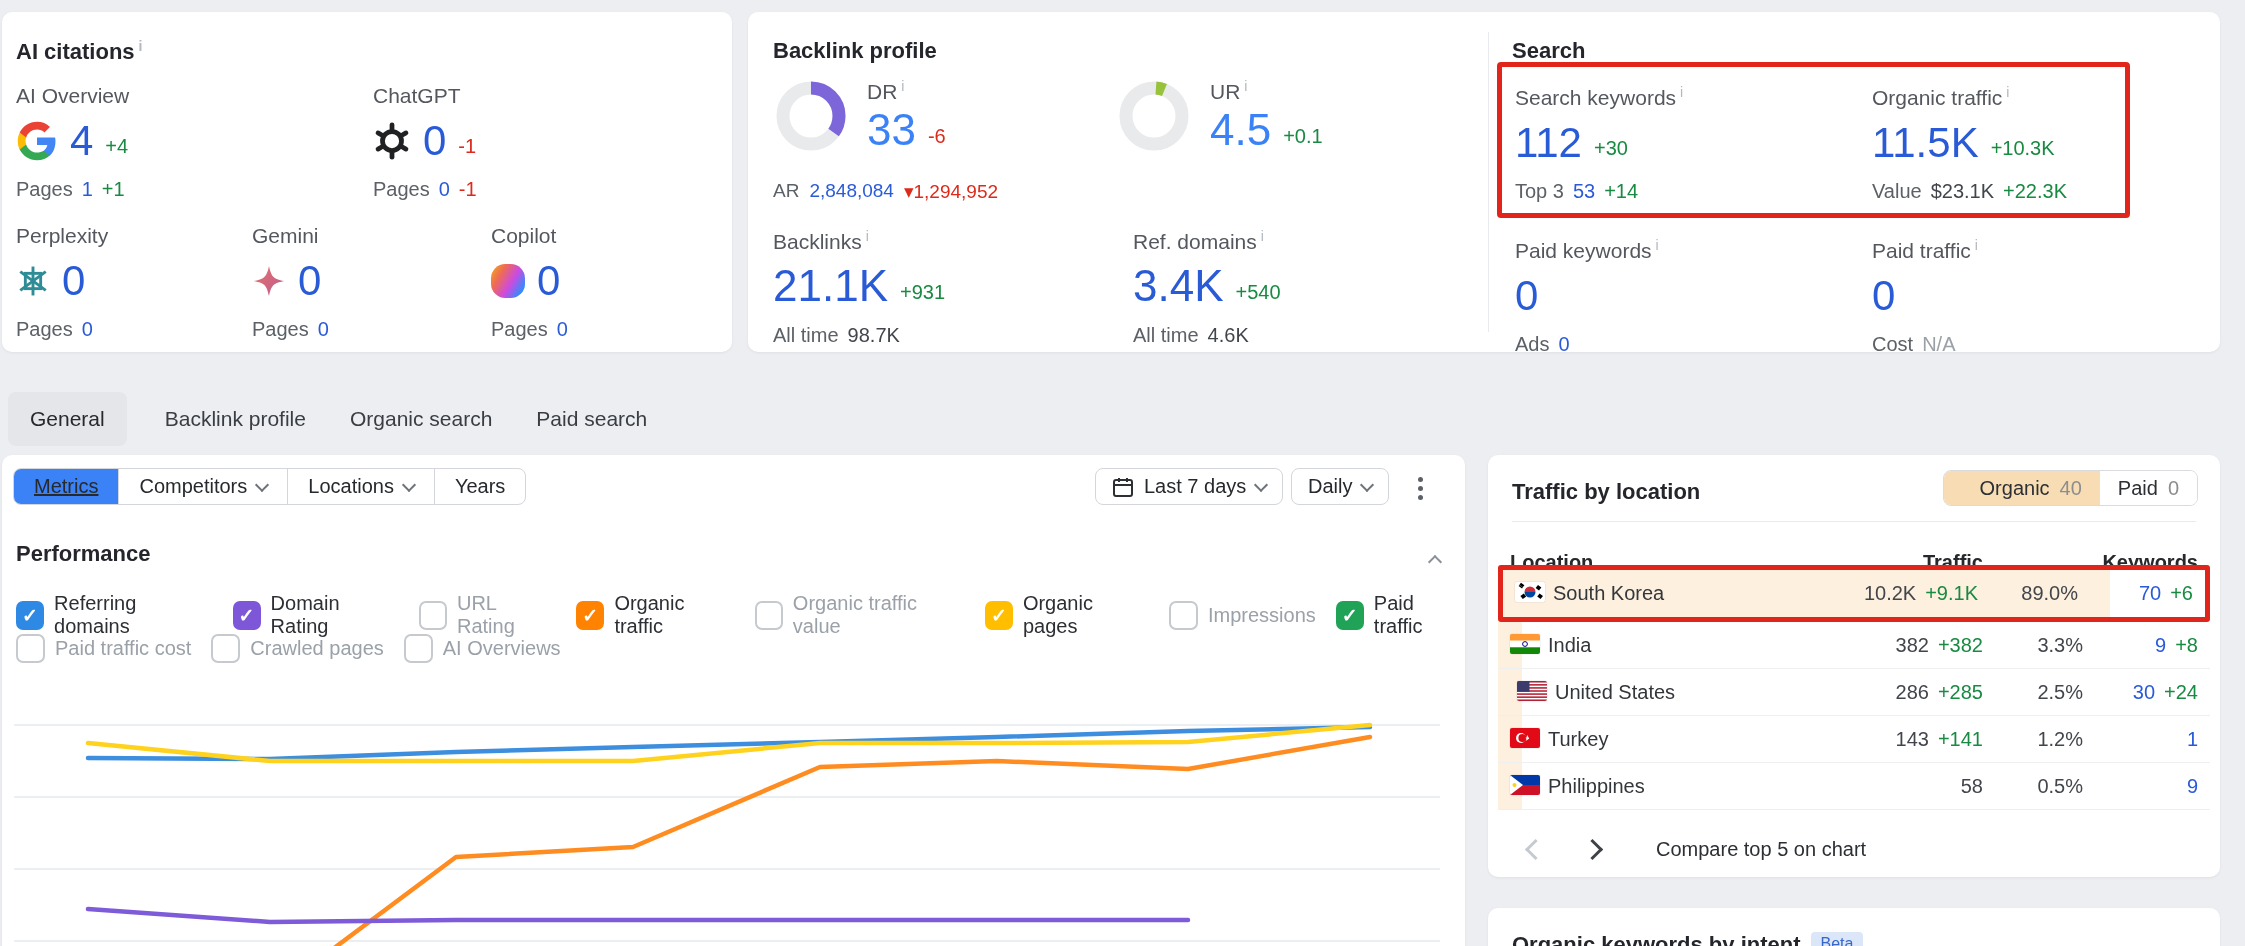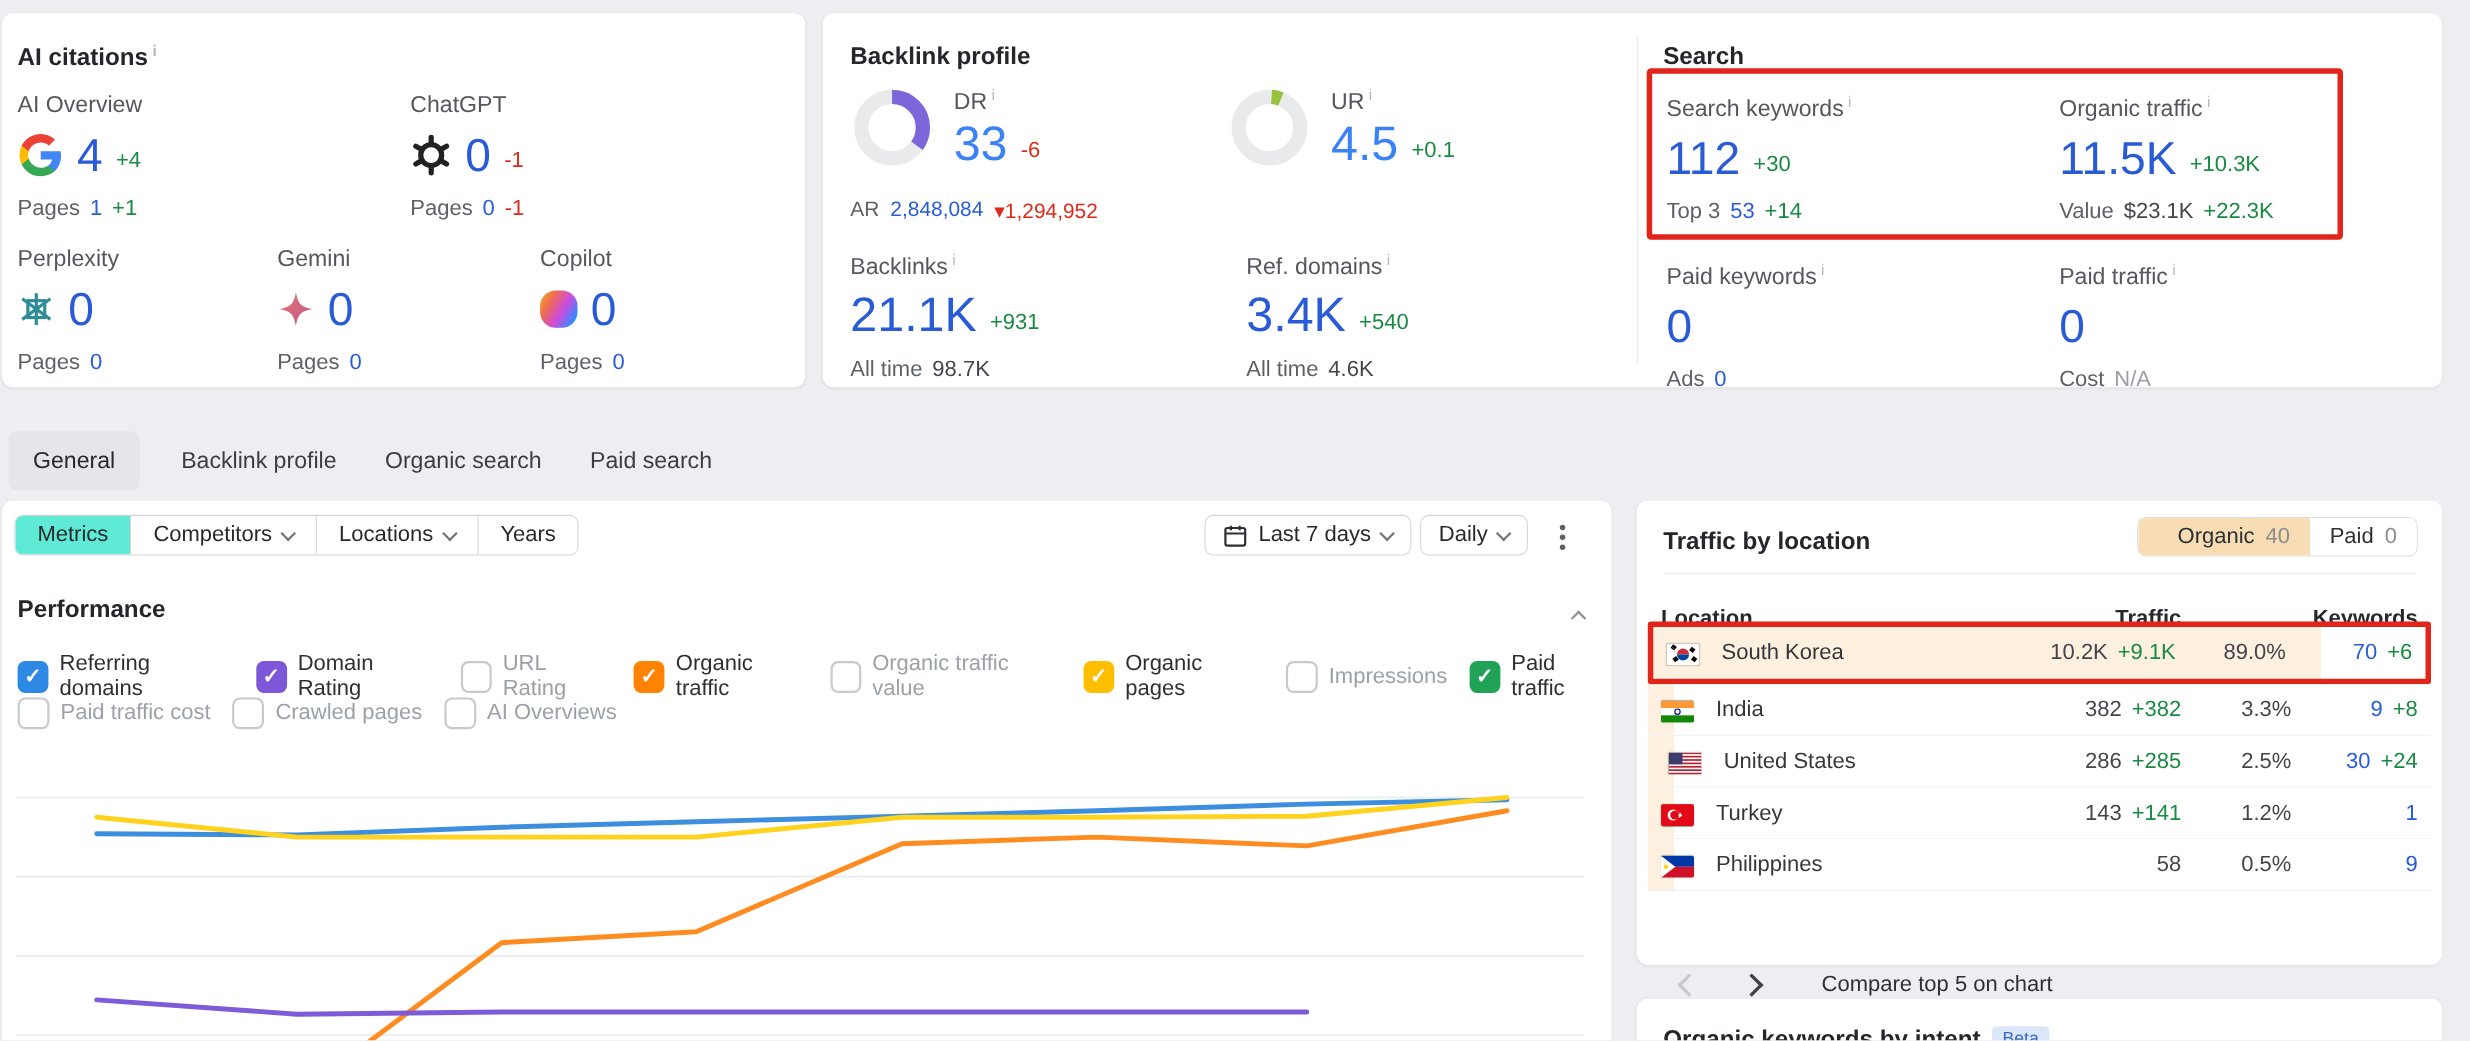--- a/index.html
+++ b/index.html
@@ -37,21 +37,21 @@
 
   
   #tabbar{position:absolute;left:8px;top:392px;display:flex;align-items:center;gap:32px;font-size:21px;color:#3a3e44;}
   #tabbar .tab{padding:15px 6px;cursor:pointer;}
   #tabbar .tab.active{background:#e4e6e9;border-radius:8px;padding:15px 22px;color:#26292d;}
 
   
   .seg{display:flex;height:37px;border:1px solid #d3d6da;border-radius:8px;overflow:hidden;background:#fff;font-size:20px;color:#26292d;}
   .seg > div{display:flex;align-items:center;gap:10px;padding:0 20px;border-right:1px solid #d3d6da;cursor:pointer;}
   .seg > div:last-child{border-right:none;}
-  .seg .hl{background:#5eead4;}
+  .seg .hl{background:#3b82f6;text-decoration:underline;}
   .btn{display:inline-flex;align-items:center;gap:10px;height:37px;border:1px solid #d3d6da;border-radius:8px;background:#fff;padding:0 16px;font-size:20px;color:#26292d;cursor:pointer;}
   .chev{width:10px;height:10px;border-right:2px solid #6e7379;border-bottom:2px solid #6e7379;transform:rotate(45deg);margin-top:-4px;}
   .chev.upc{transform:rotate(-135deg);margin-top:6px;}
   .dots{display:flex;flex-direction:column;gap:4px;padding:6px;cursor:pointer;}
   .dots span{width:5px;height:5px;border-radius:50%;background:#5d6167;}
 
   
   .cbrow{position:absolute;display:flex;gap:20px;align-items:center;}
   .cbi{display:flex;align-items:center;gap:10px;cursor:pointer;}
   .cb{width:29px;height:29px;border-radius:7px;display:flex;align-items:center;justify-content:center;
@@ -60,21 +60,21 @@
   .cbl{font-size:20px;color:#2c2f33;}
   .cbl.off{color:#9ba1a8;}
 
   
   .loc-head{display:grid;grid-template-columns:1fr 185px 100px 115px;font-size:20px;font-weight:700;color:#26282c;padding:0 12px;align-items:center;}
   .loc-row{display:grid;grid-template-columns:1fr 185px 100px 115px;align-items:center;font-size:20px;padding:0 12px;cursor:pointer;
            background:linear-gradient(to right,#fdf0df 0 24px,#fff 24px);border-bottom:1px solid #edeff1;}
   .loc-row.selected{border:5px solid #e1251b;border-radius:3px;
            background:linear-gradient(to right,#fdf0df 0 calc(100% - 95px),#fff calc(100% - 95px));}
   .cell-r{display:flex;justify-content:flex-end;gap:9px;align-items:baseline;}
-  .loc-name{display:flex;align-items:flex-end;gap:20px;color:#33363a;}
+  .loc-name{display:flex;align-items:flex-start;gap:8px;color:#33363a;}
   .flag{display:inline-flex;border-radius:2px;overflow:hidden;box-shadow:0 0 1px rgba(0,0,0,.4);}
 
   .toggle{position:absolute;display:flex;height:36px;border:1px solid #d9dbde;border-radius:8px;overflow:hidden;font-size:20px;}
   .toggle > div{display:flex;align-items:center;gap:10px;padding:0 18px;cursor:pointer;background:#fff;}
   .toggle .on{background:#f8ddb4;padding-left:36px;}
   .toggle .cnt{color:#8d8d8d;}
 
   .badge{background:#dbe6f9;color:#3668c9;font-size:16px;border-radius:4px;padding:3px 10px;margin-left:10px;vertical-align:3px;}
 
   .pag-chev{width:15px;height:15px;border-left:3px solid #3e4247;border-bottom:3px solid #3e4247;display:inline-block;cursor:pointer;}
@@ -551,21 +551,21 @@
         <span class="cell-r">
             <span class="dv">58</span>
           </span>
         <span class="cell-r dv">0.5%</span>
         <span class="cell-r">
             <span class="bv">9</span>
           </span>
       </div>
     </div>
 
-    <div style="position:absolute;left:40px;top:383px;display:flex;align-items:center;gap:42px;margin-top:46px;">
+    <div style="position:absolute;left:40px;top:383px;display:flex;align-items:center;gap:42px;">
       <span class="pag-chev prev"></span>
       <span class="pag-chev next"></span>
       <span style="font-size:20px;color:#2c2f33;margin-left:14px;">Compare top 5 on chart</span>
     </div>
   </section>
 
   <section class="card" id="card-intent" style="left:1488px;top:908px;width:732px;height:80px;">
     <div style="position:absolute;left:24px;top:24px;">
       <span class="ttl">Organic keywords by intent</span><span class="badge">Beta</span>
     </div>

